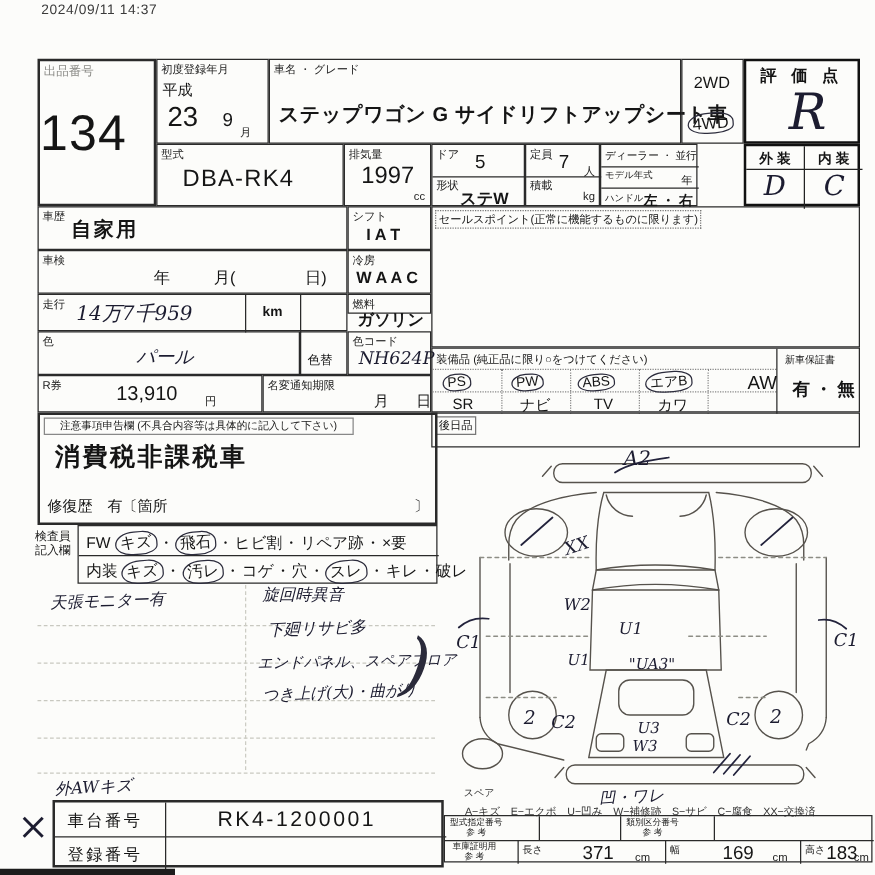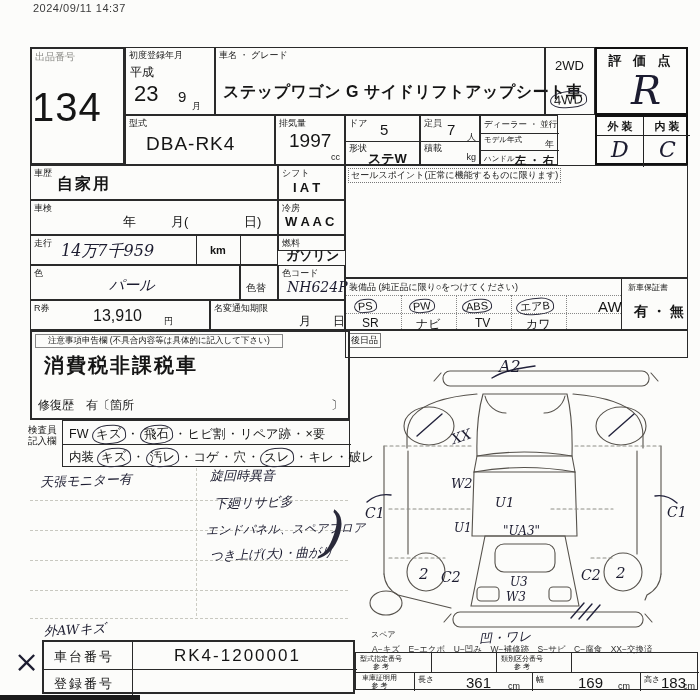--- a/index.html
+++ b/index.html
@@ -310,21 +310,21 @@
     </div>
     <div class="abs print" style="left:145px;top:2px;font-size:7px;line-height:7.5px;text-align:center;">
       <div>類別区分番号</div>
       <div>参 考</div>
     </div>
     <div class="abs print" style="left:6px;top:21px;font-size:7px;line-height:7.5px;text-align:center;">
       <div>車庫証明用</div>
       <div>参 考</div>
     </div>
     <span class="val print lbl-sm" style="left:62px;top:21px;">長さ</span>
-    <span class="val print" style="left:110px;top:21px;font-size:15px;">361</span>
+    <span class="val print" style="left:110px;top:21px;font-size:15px;">371</span>
     <span class="val unit" style="left:152px;top:28px;">cm</span>
     <span class="val print lbl-sm" style="left:180px;top:21px;">幅</span>
     <span class="val print" style="left:222px;top:21px;font-size:15px;">169</span>
     <span class="val unit" style="left:262px;top:28px;">cm</span>
     <span class="val print lbl-sm" style="left:288px;top:21px;">高さ</span>
     <span class="val print" style="left:305px;top:21px;font-size:15px;">183</span>
     <span class="val unit" style="right:2px;top:28px;">cm</span>
   </div>
 
   <div class="abs" style="left:0;top:695px;width:140px;height:5px;background:#1c1c1c;"></div>

